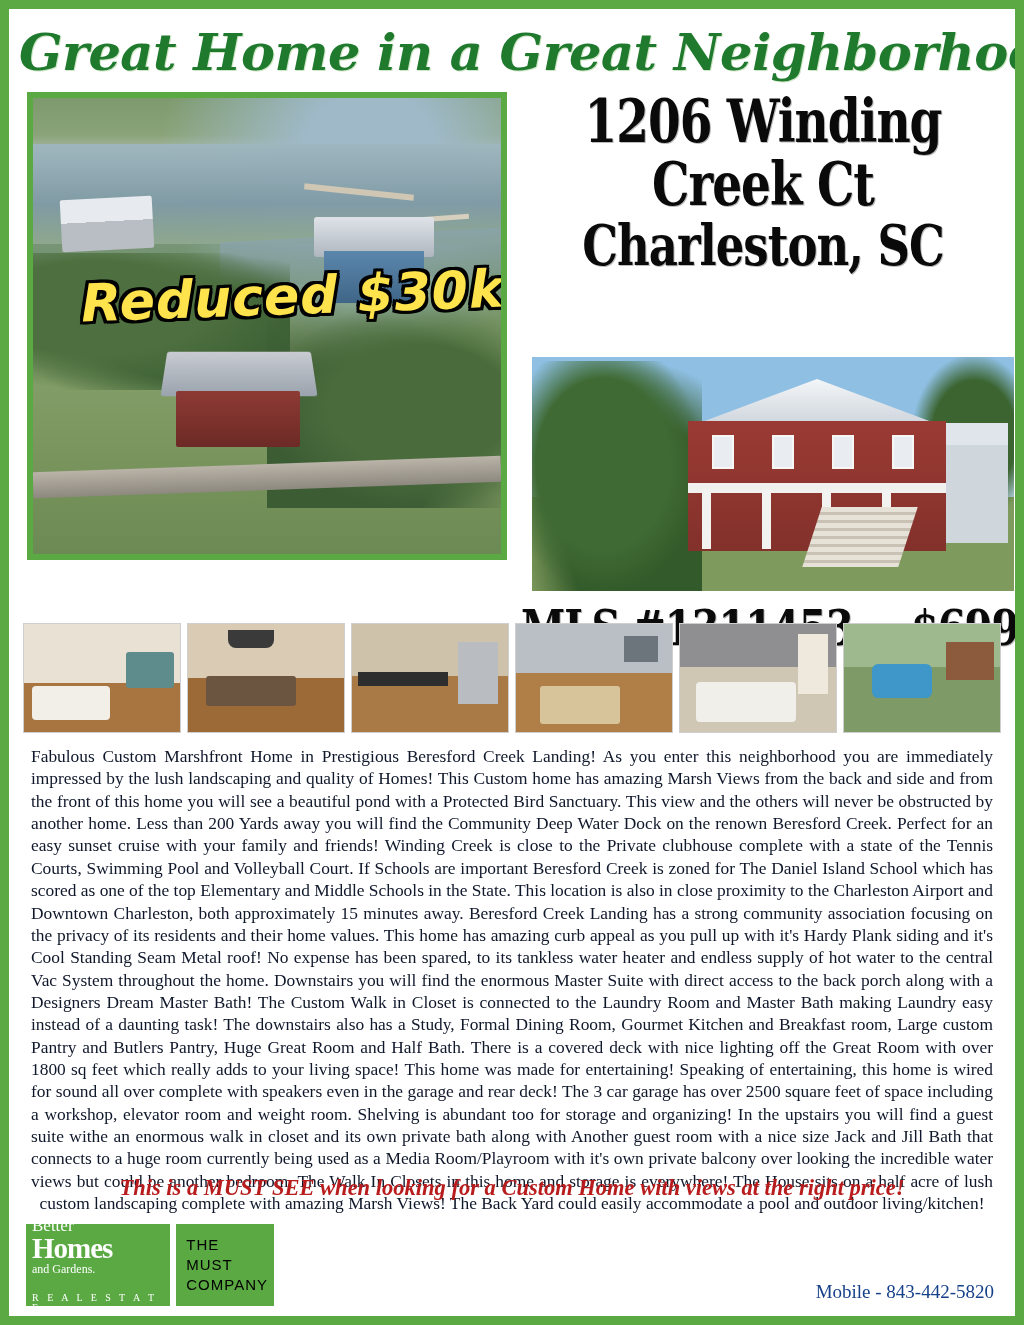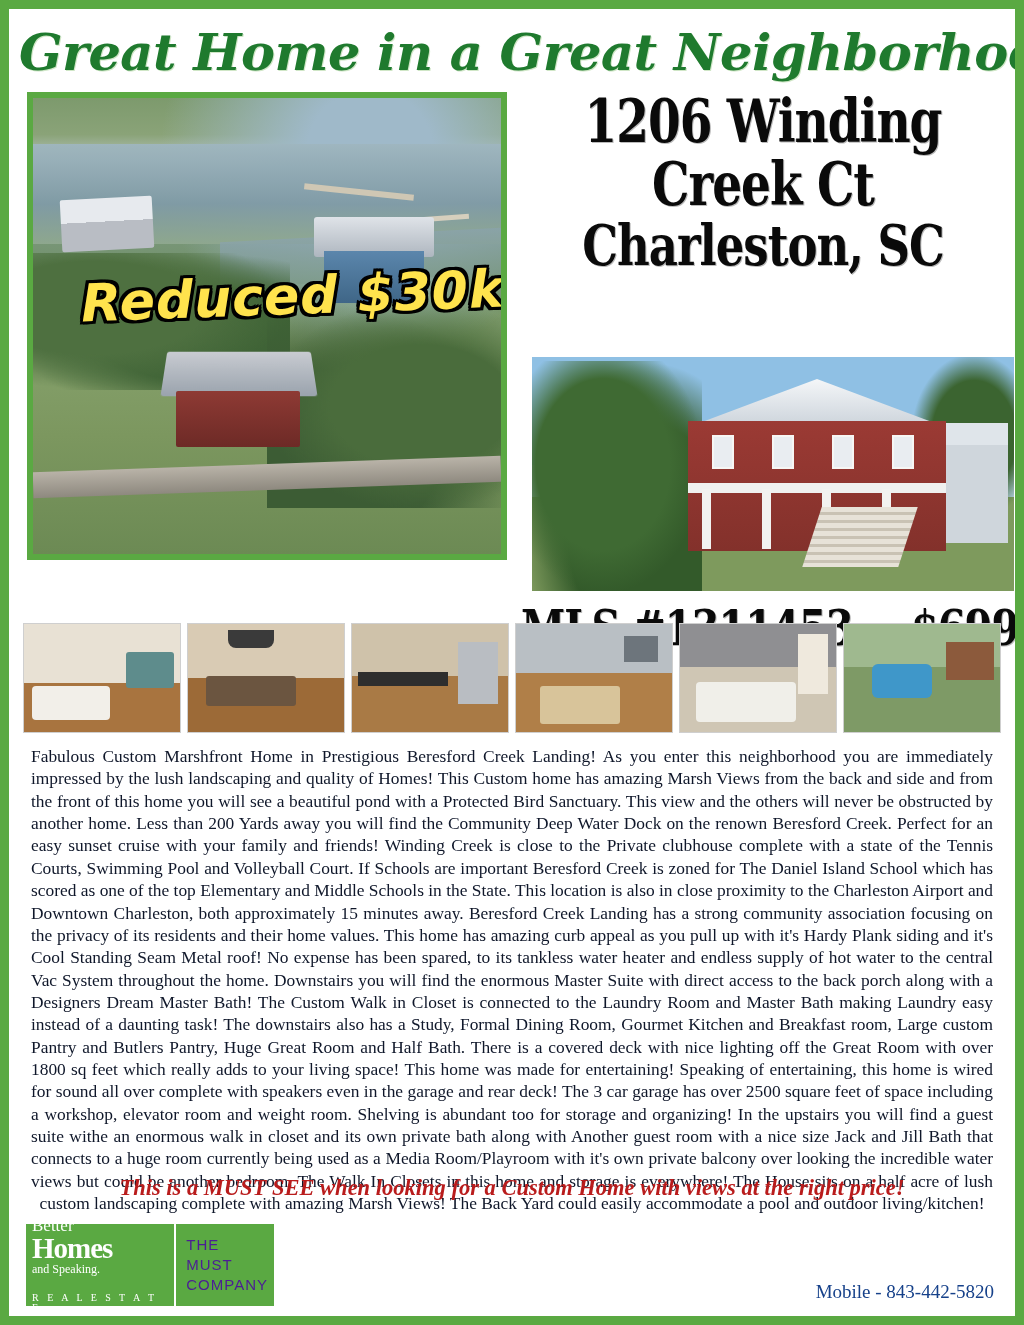--- a/index.html
+++ b/index.html
@@ -329,29 +329,29 @@
     display: flex;
     align-items: center;
     padding: 0 6px;
     box-sizing: border-box;
   }
   .logo .bhg {
     color: #fff;
     line-height: 1.0;
     font-family: "Liberation Serif", serif;
     padding-right: 8px;
-    border-right: 2px solid #ffffff;
+    border-right: 6px solid #ffffff;
     margin-right: 10px;
   }
   .logo .bhg .l1 { font-size: 17px; }
   .logo .bhg .l2 { font-size: 29px; font-weight: bold; letter-spacing: -1px; }
   .logo .bhg .l3 { font-size: 12px; }
   .logo .bhg .l4 { font-size: 10px; letter-spacing: 3px; margin-top: 18px; }
   .logo .beach {
-    color: #4c1d95;
+    color: #000000;
     font-family: "Liberation Sans", sans-serif;
     font-size: 15px;
     line-height: 1.35;
     letter-spacing: 1px;
   }
   .contact {
     position: absolute;
     right: 12px; bottom: 12px;
     text-align: right;
     color: #16418a;
@@ -437,21 +437,21 @@
 
   <div class="copy">Fabulous Custom Marshfront Home in Prestigious Beresford Creek Landing! As you enter this neighborhood you are immediately impressed by the lush landscaping and quality of Homes! This Custom home has amazing Marsh Views from the back and side and from the front of this home you will see a beautiful pond with a Protected Bird Sanctuary. This view and the others will never be obstructed by another home. Less than 200 Yards away you will find the Community Deep Water Dock on the renown Beresford Creek. Perfect for an easy sunset cruise with your family and friends! Winding Creek is close to the Private clubhouse complete with a state of the Tennis Courts, Swimming Pool and Volleyball Court. If Schools are important Beresford Creek is zoned for The Daniel Island School which has scored as one of the top Elementary and Middle Schools in the State. This location is also in close proximity to the Charleston Airport and Downtown Charleston, both approximately 15 minutes away. Beresford Creek Landing has a strong community association focusing on the privacy of its residents and their home values. This home has amazing curb appeal as you pull up with it's Hardy Plank siding and it's Cool Standing Seam Metal roof! No expense has been spared, to its tankless water heater and endless supply of hot water to the central Vac System throughout the home. Downstairs you will find the enormous Master Suite with direct access to the back porch along with a Designers Dream Master Bath! The Custom Walk in Closet is connected to the Laundry Room and Master Bath making Laundry easy instead of a daunting task! The downstairs also has a Study, Formal Dining Room, Gourmet Kitchen and Breakfast room, Large custom Pantry and Butlers Pantry, Huge Great Room and Half Bath. There is a covered deck with nice lighting off the Great Room with over 1800 sq feet which really adds to your living space! This home was made for entertaining! Speaking of entertaining, this home is wired for sound all over complete with speakers even in the garage and rear deck! The 3 car garage has over 2500 square feet of space including a workshop, elevator room and weight room. Shelving is abundant too for storage and organizing! In the upstairs you will find a guest suite withe an enormous walk in closet and its own private bath along with Another guest room with a nice size Jack and Jill Bath that connects to a huge room currently being used as a Media Room/Playroom with it's own private balcony over looking the incredible water views but could be another bedroom. The Walk In Closets in this home and storage is everywhere! The House sits on a half acre of lush custom landscaping complete with amazing Marsh Views! The Back Yard could easily accommodate a pool and outdoor living/kitchen!</div>
 
   <div class="tagline">This is a MUST SEE when looking for a Custom Home with views at the right price!</div>
 
   <div class="footer">
     <div class="logo">
       <div class="bhg">
         <div class="l1">Better</div>
         <div class="l2">Homes</div>
-        <div class="l3">and Speaking.</div>
+        <div class="l3">and Gardens.</div>
         <div class="l4">R E A L   E S T A T E</div>
       </div>
       <div class="beach">
         <div>THE</div>
         <div>MUST</div>
         <div>COMPANY</div>
       </div>
     </div>
 
     <div class="contact">

